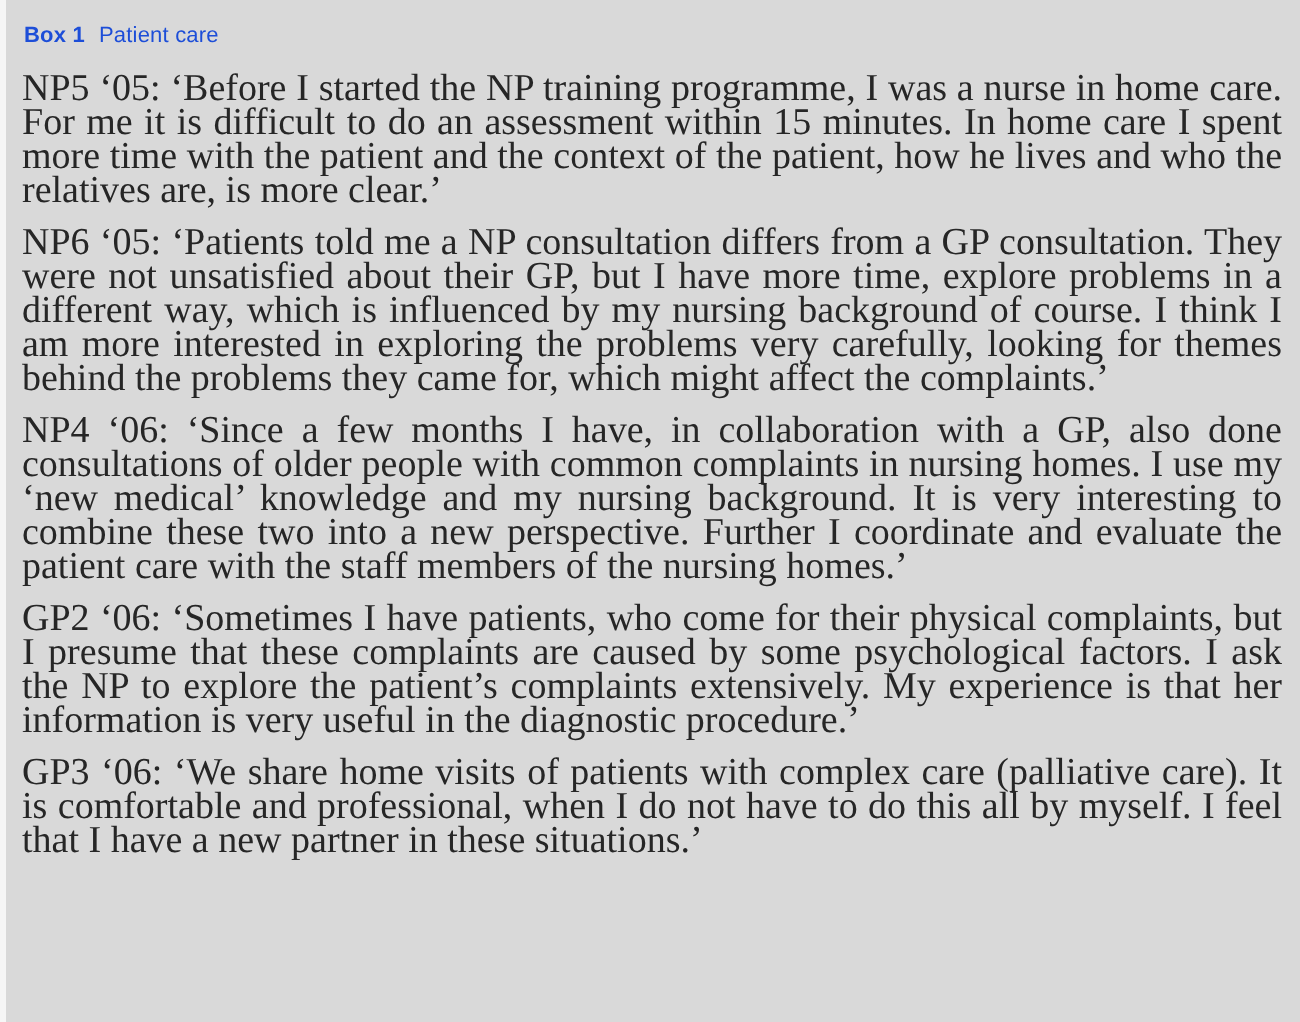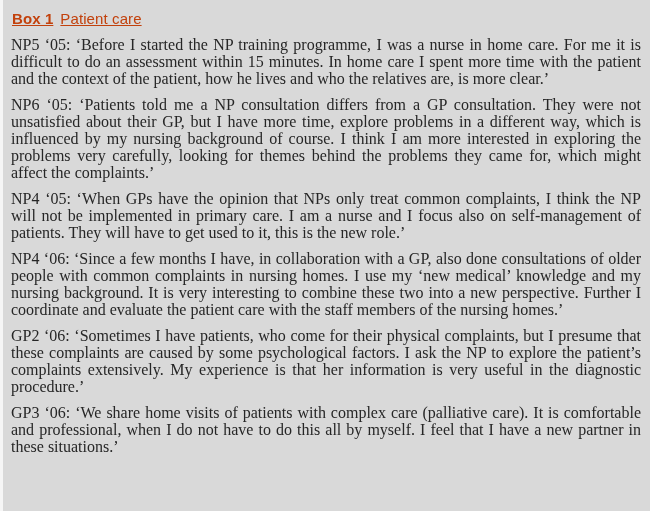--- a/index.html
+++ b/index.html
@@ -15,52 +15,50 @@
   .box {
     box-sizing: border-box;
     width: 650px;
     height: 511px;
     background: #d9d9d9;
     border-left: 3px solid #f6f6f6;
     padding: 8px 9px 8px 8px;
   }
   .box-header {
     font-family: "Liberation Sans", sans-serif;
-    font-size: 15px;
+    font-size: 11px;
     line-height: 17px;
-    color: #c2410c;
+    color: #1d4ed8;
     margin: 2px 0 9px 1px;
     letter-spacing: 0.1px;
-    text-decoration: underline;
   }
   .box-label {
     font-weight: 700;
     margin-right: 7px;
   }
   .box-title {
     font-weight: 400;
   }
   .quote-paragraph {
     font-family: "Liberation Serif", serif;
-    font-size: 16px;
+    font-size: 19px;
     line-height: 17px;
     color: #262626;
     text-align: justify;
     margin: 0 0 9px 0;
   }
   .quote-paragraph:last-child {
     margin-bottom: 0;
   }
 </style>
 </head>
 <body>
 
 <div class="box">
   <div class="box-header">
     <span class="box-label">Box 1</span><span class="box-title">Patient care</span>
   </div>
   <p class="quote-paragraph">NP5 ‘05: ‘Before I started the NP training programme, I was a nurse in home care. For me it is difficult to do an assessment within 15 minutes. In home care I spent more time with the patient and the context of the patient, how he lives and who the relatives are, is more clear.’</p>
   <p class="quote-paragraph">NP6 ‘05: ‘Patients told me a NP consultation differs from a GP consultation. They were not unsatisfied about their GP, but I have more time, explore problems in a different way, which is influenced by my nursing background of course. I think I am more interested in exploring the problems very carefully, looking for themes behind the problems they came for, which might affect the complaints.’</p>
-  <p class="quote-paragraph">NP4 ‘05: ‘When GPs have the opinion that NPs only treat common complaints, I think the NP will not be implemented in primary care. I am a nurse and I focus also on self-management of patients. They will have to get used to it, this is the new role.’</p>
   <p class="quote-paragraph">NP4 ‘06: ‘Since a few months I have, in collaboration with a GP, also done consultations of older people with common complaints in nursing homes. I use my ‘new medical’ knowledge and my nursing background. It is very interesting to combine these two into a new perspective. Further I coordinate and evaluate the patient care with the staff members of the nursing homes.’</p>
   <p class="quote-paragraph">GP2 ‘06: ‘Sometimes I have patients, who come for their physical complaints, but I presume that these complaints are caused by some psychological factors. I ask the NP to explore the patient’s complaints extensively. My experience is that her information is very useful in the diagnostic procedure.’</p>
   <p class="quote-paragraph">GP3 ‘06: ‘We share home visits of patients with complex care (palliative care). It is comfortable and professional, when I do not have to do this all by myself. I feel that I have a new partner in these situations.’</p>
 </div>
 
 </body></html>

